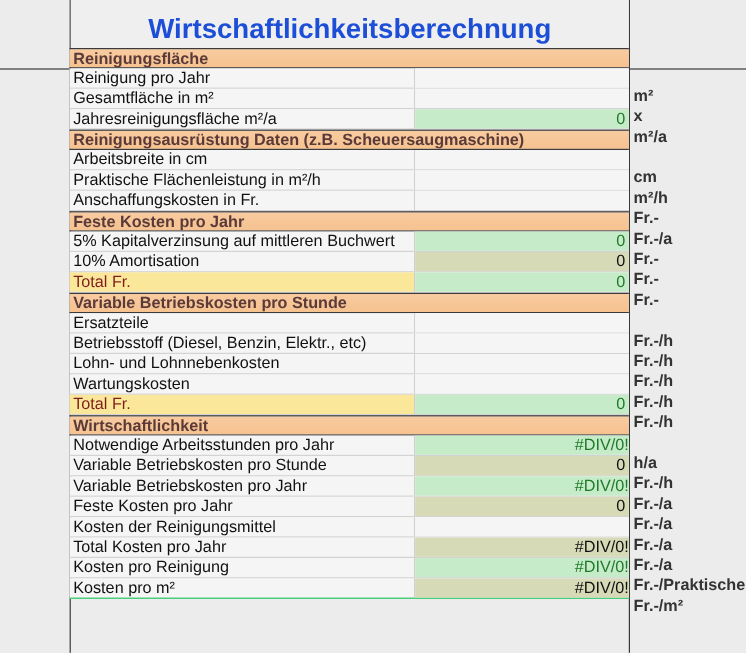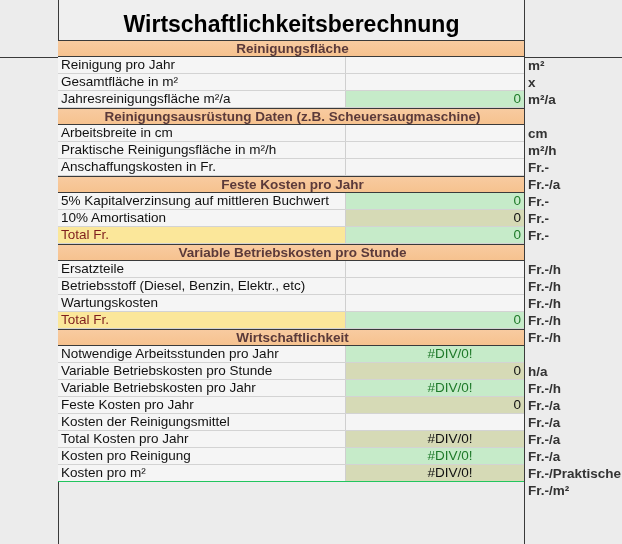--- a/index.html
+++ b/index.html
@@ -7,45 +7,45 @@
     width:622px; height:544px; overflow:hidden;
     background:#ececec;
     font-family:"Liberation Sans", sans-serif;
     position:relative;
   }
   .vline { position:absolute; top:0; width:1px; background:#3a3a3a; height:544px; }
   .hline-outer { position:absolute; height:1px; background:#3a3a3a; }
   .title {
     position:absolute; left:59px; top:0; width:465px; height:40px;
     display:flex; align-items:flex-end; justify-content:center;
-    font-weight:bold; font-size:23px; color:#000000; padding-bottom:2px; box-sizing:border-box;
+    font-weight:bold; font-size:23px; color:#1d4ed8; padding-bottom:2px; box-sizing:border-box;
     background:#efefef;
   }
   .sheet { position:absolute; left:58px; top:40px; width:466px; }
   .row {
     position:relative; height:17px; box-sizing:border-box;
     border-bottom:1px solid #d3d3d3; display:flex; font-size:13.5px; line-height:16px;
   }
   .row .label { width:288px; padding-left:3px; box-sizing:border-box; white-space:nowrap; overflow:hidden; color:#111; border-right:1px solid #cfcfcf; }
   .row .value { width:178px; padding-right:3px; box-sizing:border-box; text-align:right; color:#111; white-space:nowrap; }
-  .row .value.center { text-align:center; padding-right:0; padding-left:30px; }
+  .row .value.center { padding-right:0; padding-left:30px; }
   .row.plain { background:#f5f5f5; }
   .row.header {
     background:linear-gradient(#f8cba0,#f6c28f);
-    border-top:1px solid #3a3a3a; border-bottom:1px solid #3a3a3a;text-align:center;
+    border-top:1px solid #3a3a3a; border-bottom:1px solid #3a3a3a;
   }
   .row.header .label { width:466px; font-weight:bold; color:#5b3a3a; border-right:none; }
   .row.total .label { background:#fbe79a; color:#7f1d1d; }
   .bg-green { background:#c6ebc9; }
   .bg-tan { background:#d6dab6; }
   .bg-plain { background:#f5f5f5; }
   .txt-green { color:#1f7a2a !important; }
   .txt-dark { color:#111 !important; }
   .bottom-line { border-bottom:1px solid #22c55e; }
-  .units { position:absolute; left:525px; top:40px; width:97px; }
+  .units { position:absolute; left:525px; top:54px; width:97px; }
   .unit { height:17px; line-height:17px; font-size:13.5px; font-weight:bold; color:#333; padding-left:3px; white-space:nowrap; }
 </style>
 </head>
 <body>
 
 <div class="vline" style="left:58px;"></div>
 <div class="vline" style="left:524px;"></div>
 <div class="hline-outer" style="left:0; top:57px; width:58px;"></div>
 <div class="hline-outer" style="left:524px; top:57px; width:98px;"></div>
 
@@ -70,21 +70,21 @@
     </div>
 
   <div class="row header">
       <div class="label">Reinigungsausrüstung Daten (z.B. Scheuersaugmaschine)</div>
     </div>
   <div class="row plain">
       <div class="label">Arbeitsbreite in cm</div>
       <div class="value bg-plain"></div>
     </div>
   <div class="row plain">
-      <div class="label">Praktische Reinigungsfläche in m²/h</div>
+      <div class="label">Praktische Flächenleistung in m²/h</div>
       <div class="value bg-plain"></div>
     </div>
   <div class="row plain">
       <div class="label">Anschaffungskosten in Fr.</div>
       <div class="value bg-plain"></div>
     </div>
 
   <div class="row header">
       <div class="label">Feste Kosten pro Jahr</div>
     </div>
@@ -103,20 +103,24 @@
 
   <div class="row header">
       <div class="label">Variable Betriebskosten pro Stunde</div>
     </div>
   <div class="row plain">
       <div class="label">Ersatzteile</div>
       <div class="value bg-plain"></div>
     </div>
   <div class="row plain">
       <div class="label">Betriebsstoff (Diesel, Benzin, Elektr., etc)</div>
+      <div class="value bg-plain"></div>
+    </div>
+  <div class="row plain">
+      <div class="label">Lohn- und Lohnnebenkosten</div>
       <div class="value bg-plain"></div>
     </div>
   <div class="row plain">
       <div class="label">Wartungskosten</div>
       <div class="value bg-plain"></div>
     </div>
   <div class="row plain total">
       <div class="label">Total Fr.</div>
       <div class="value bg-green txt-green">0</div>
     </div>

